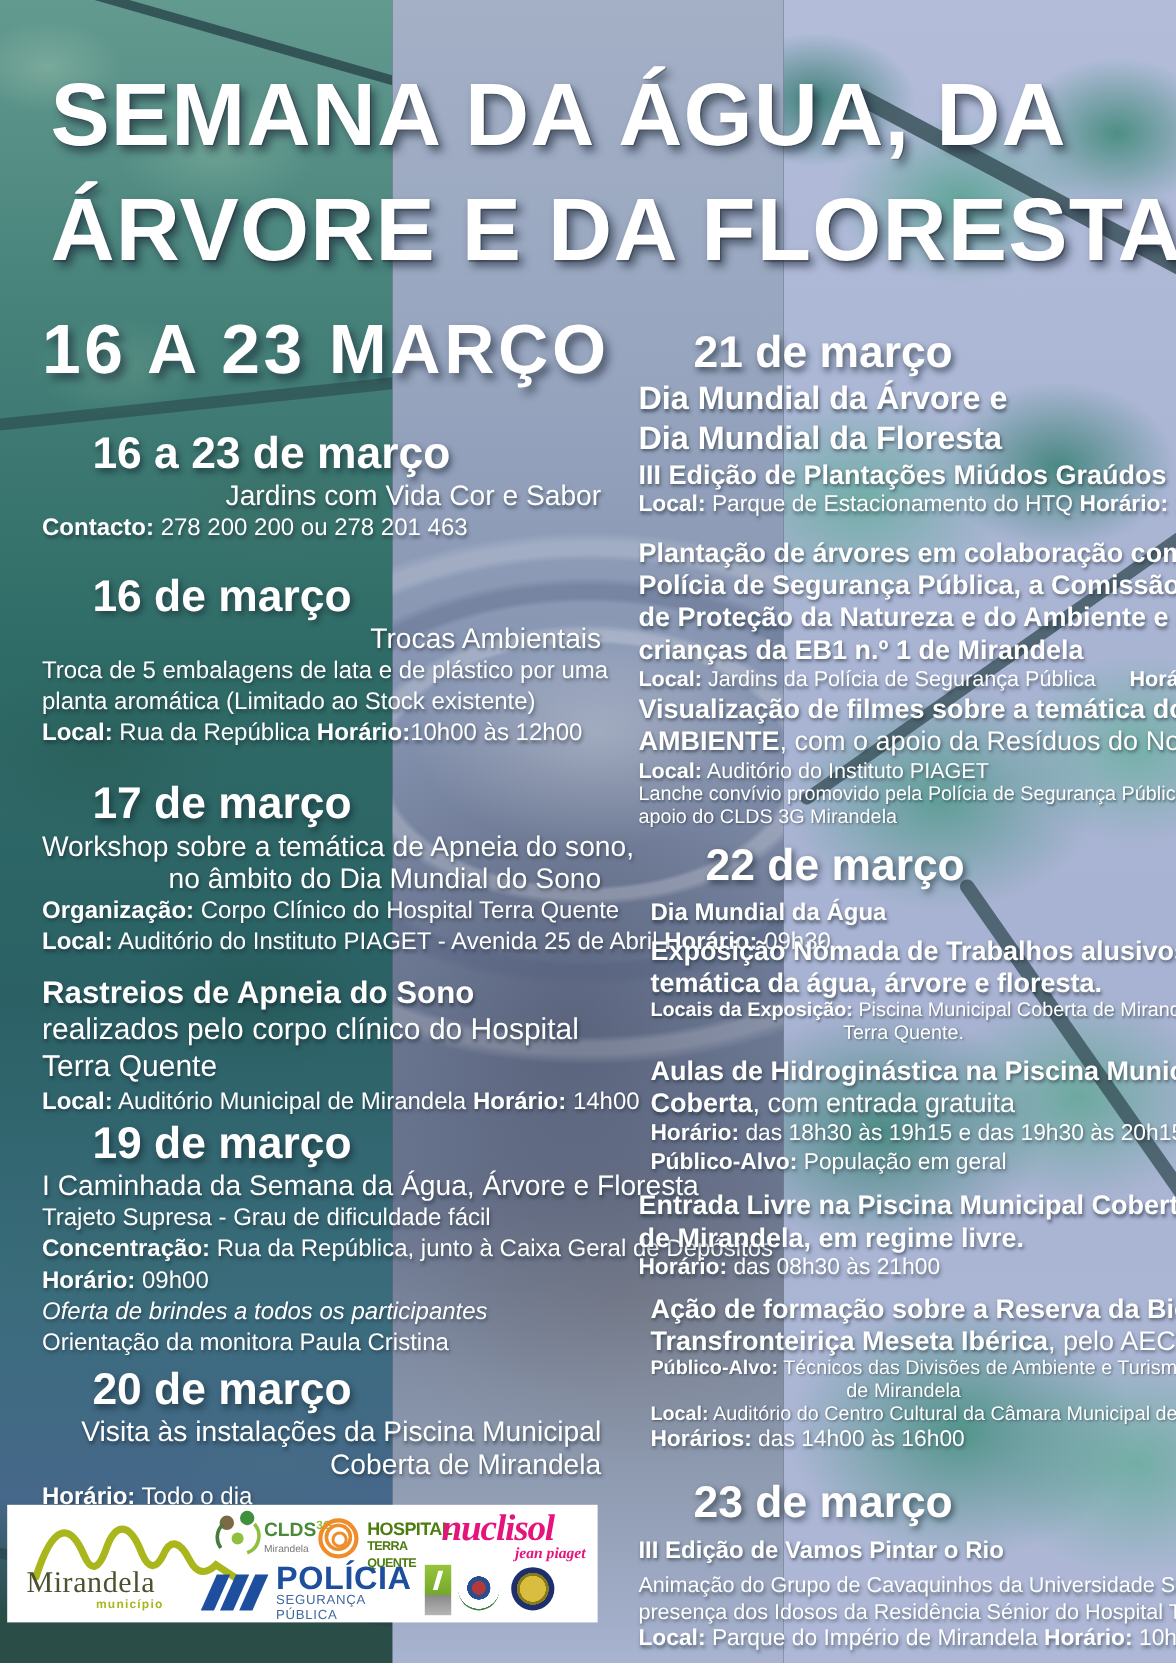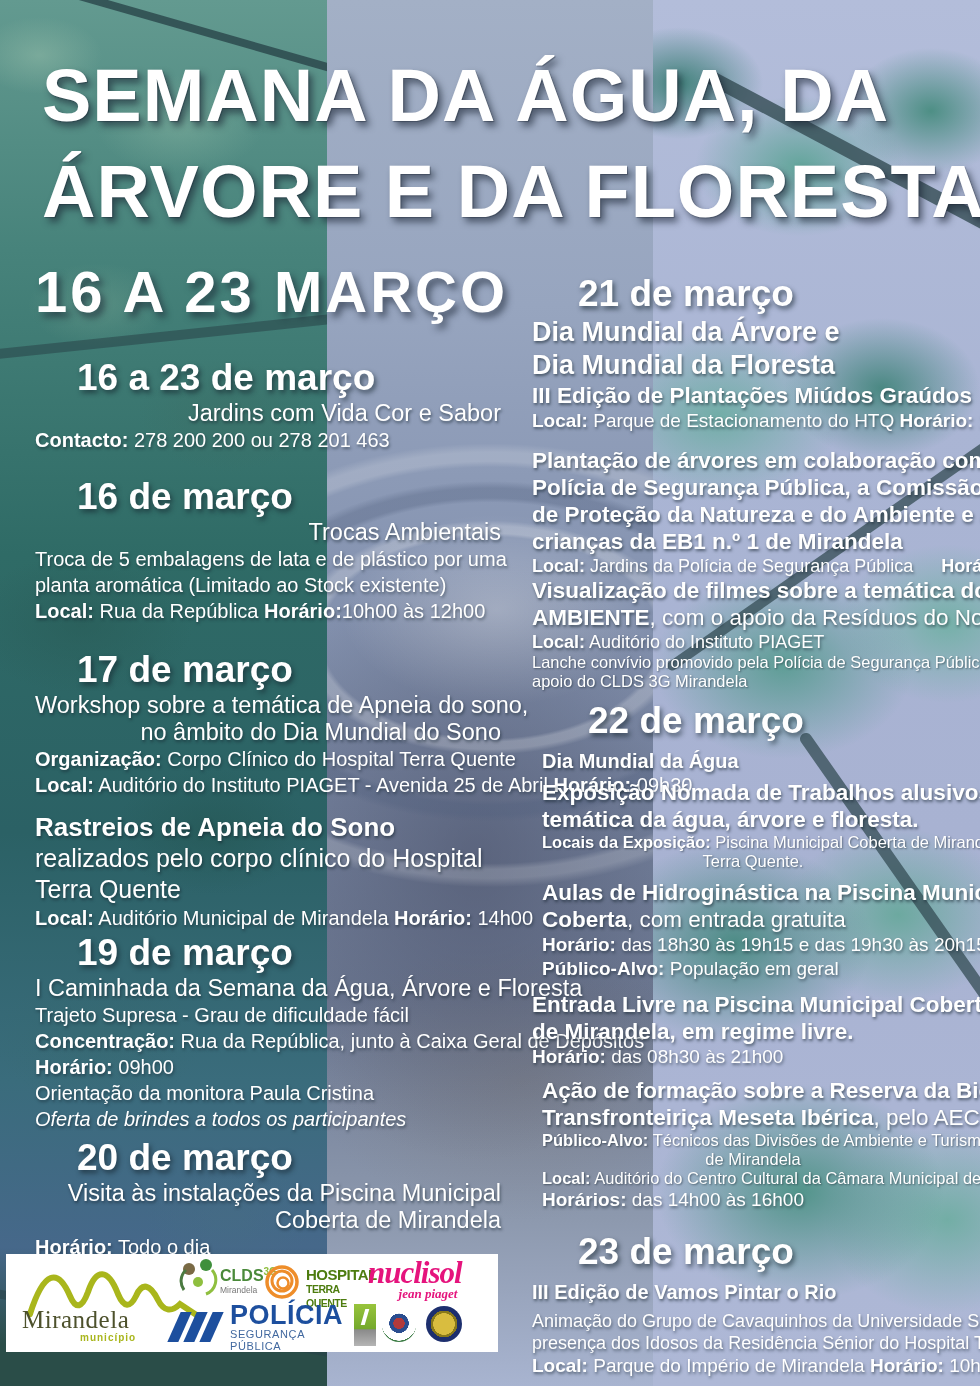--- a/index.html
+++ b/index.html
@@ -95,21 +95,21 @@
   .mir-sub{position:absolute;left:58px;top:70px;font-size:10px;font-weight:bold;color:#a9b61c;letter-spacing:1px;}
   .logo-clds{position:absolute;left:172px;top:4px;width:86px;height:48px;}
   .clds-text{position:absolute;left:42px;top:6px;color:#4a8a3a;font-weight:bold;font-size:16px;line-height:15px;}
   .clds-sup{font-size:10px;color:#8fbf3f;vertical-align:super;}
   .clds-sub{font-size:8.5px;color:#777;font-weight:normal;}
   .logo-hospital{position:absolute;left:256px;top:8px;width:104px;height:42px;}
   .hosp-text{position:absolute;left:44px;top:6px;color:#4d7c0f;font-weight:900;font-size:15px;line-height:14px;letter-spacing:-0.5px;}
   .hosp-l2{font-size:10.5px;}
   .logo-nuclisol{position:absolute;left:362px;top:4px;width:120px;height:48px;color:#e5147d;}
   .nuc-name{font-family:"Liberation Serif",serif;font-style:italic;font-weight:bold;font-size:31px;line-height:30px;letter-spacing:-1px;}
-  .nuc-sub{font-family:"Liberation Serif",serif;font-style:italic;font-weight:bold;font-size:13px;text-align:center;line-height:12px;}
+  .nuc-sub{font-family:"Liberation Serif",serif;font-style:italic;font-weight:bold;font-size:13px;text-align:right;line-height:12px;}
   .logo-psp{position:absolute;left:162px;top:52px;width:166px;height:42px;display:flex;align-items:center;}
   .psp-slashes{display:flex;margin-right:8px;margin-left:6px;}
   .psp-slashes i{display:block;width:11px;height:30px;background:#1d4f9e;transform:skewX(-24deg);margin-right:5px;}
   .psp-name{color:#1d4f9e;font-weight:900;font-size:27px;line-height:25px;letter-spacing:0.5px;}
   .psp-sub{color:#41689f;font-size:11px;letter-spacing:0.6px;}
   .badge-green{position:absolute;left:348px;top:50px;width:22px;height:42px;
     background:linear-gradient(180deg,#98c43c,#74a82c 60%,#8a8a8a 61%,#b5b5b5 100%);}
   .badge-green:before{content:"";position:absolute;left:9px;top:5px;width:4px;height:16px;background:#fff;transform:skewX(-16deg);}
   .emblem1{position:absolute;left:376px;top:54px;width:34px;height:34px;border-radius:50%;
     background:radial-gradient(circle at 50% 45%, #b33a3a 0 22%, #2a4d8f 23% 38%, #fff 39% 68%, #3e7d46 69% 100%);}
@@ -169,22 +169,22 @@
       <div class="t-xl-reg">realizados pelo corpo clínico do Hospital Terra Quente</div>
       <div class="dl20"><span class="b">Local:</span><span> Auditório Municipal de Mirandela </span><span class="b">Horário:</span><span> 14h00</span></div>
     </div>
 
     <div class="mt18">
       <div class="h-day">19 de março</div>
       <div class="t-lg">I Caminhada da Semana da Água, Árvore e Floresta</div>
       <div class="body20">Trajeto Supresa - Grau de dificuldade fácil</div>
       <div class="dl20"><span class="b">Concentração:</span><span> Rua da República, junto à Caixa Geral de Depósitos</span></div>
       <div class="dl20"><span class="b">Horário:</span><span> 09h00</span></div>
+      <div class="body20 it">Oferta de brindes a todos os participantes</div>
       <div class="body20">Orientação da monitora Paula Cristina</div>
-      <div class="body20 it">Oferta de brindes a todos os participantes</div>
     </div>
 
     <div class="mt4">
       <div class="h-day">20 de março</div>
       <div class="t-lg">Visita às instalações da Piscina Municipal</div>
       <div class="t-lg">Coberta de Mirandela</div>
       <div class="dl20"><span class="b">Horário:</span><span> Todo o dia</span></div>
     </div>
 
   </div>

